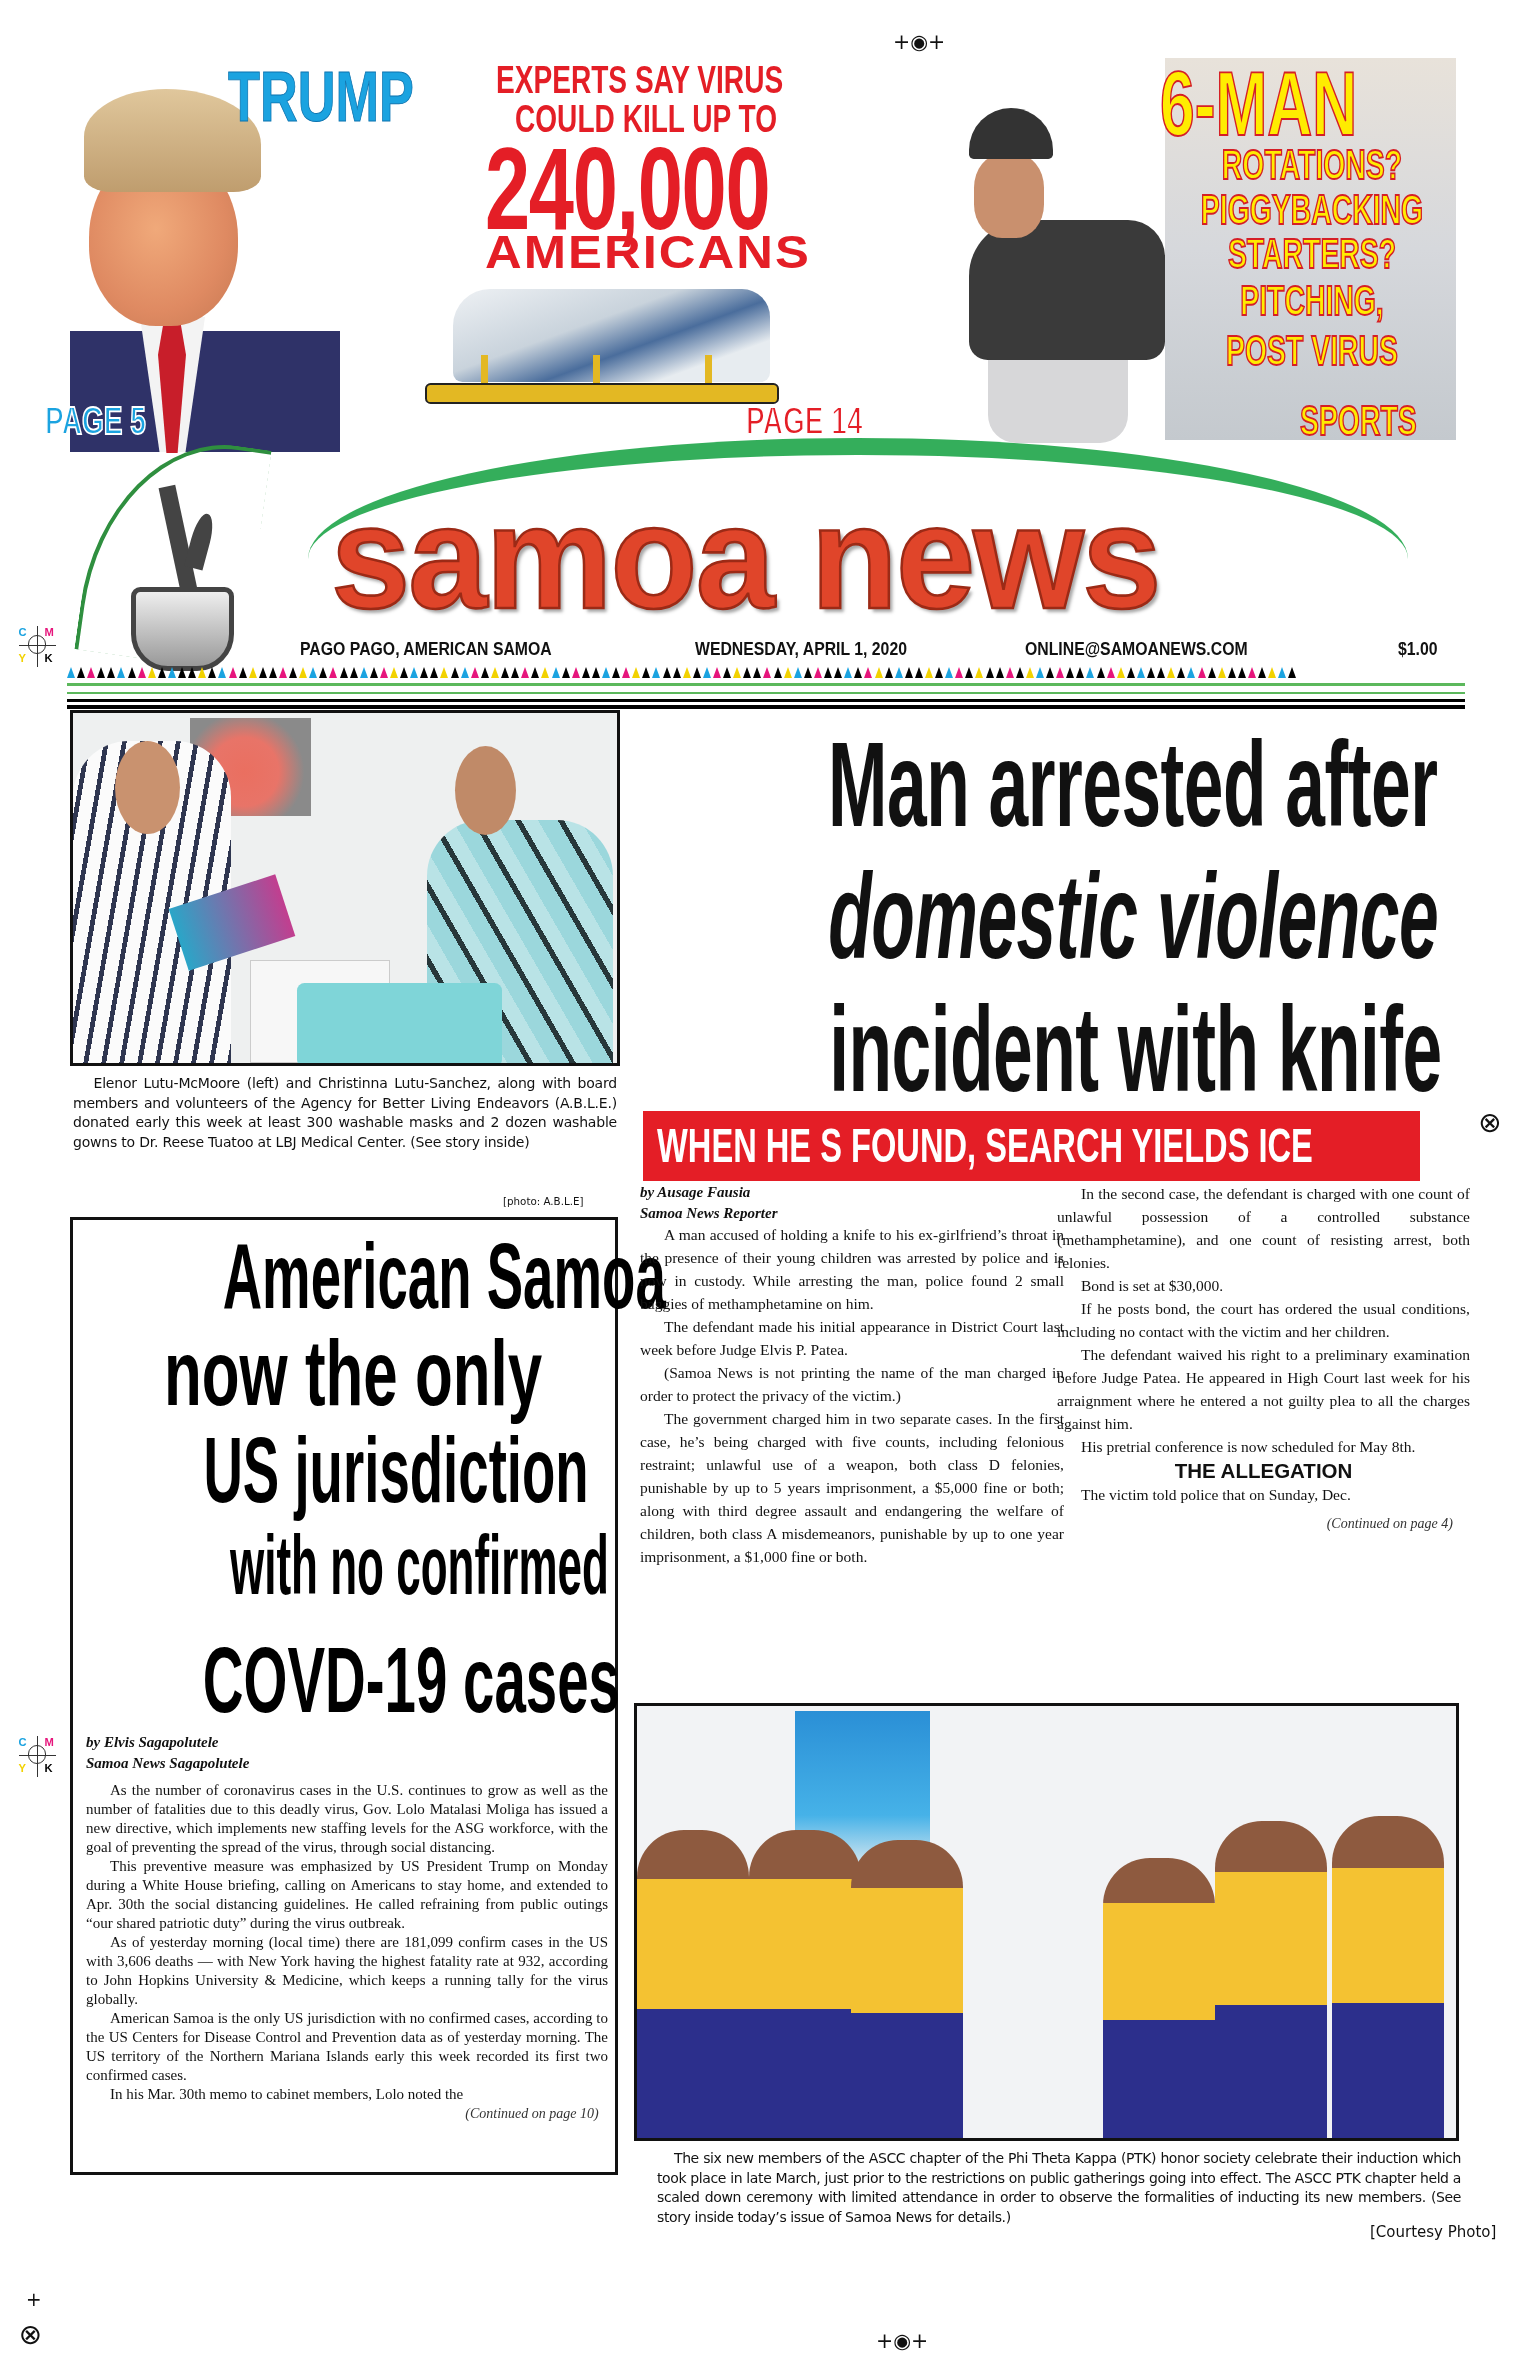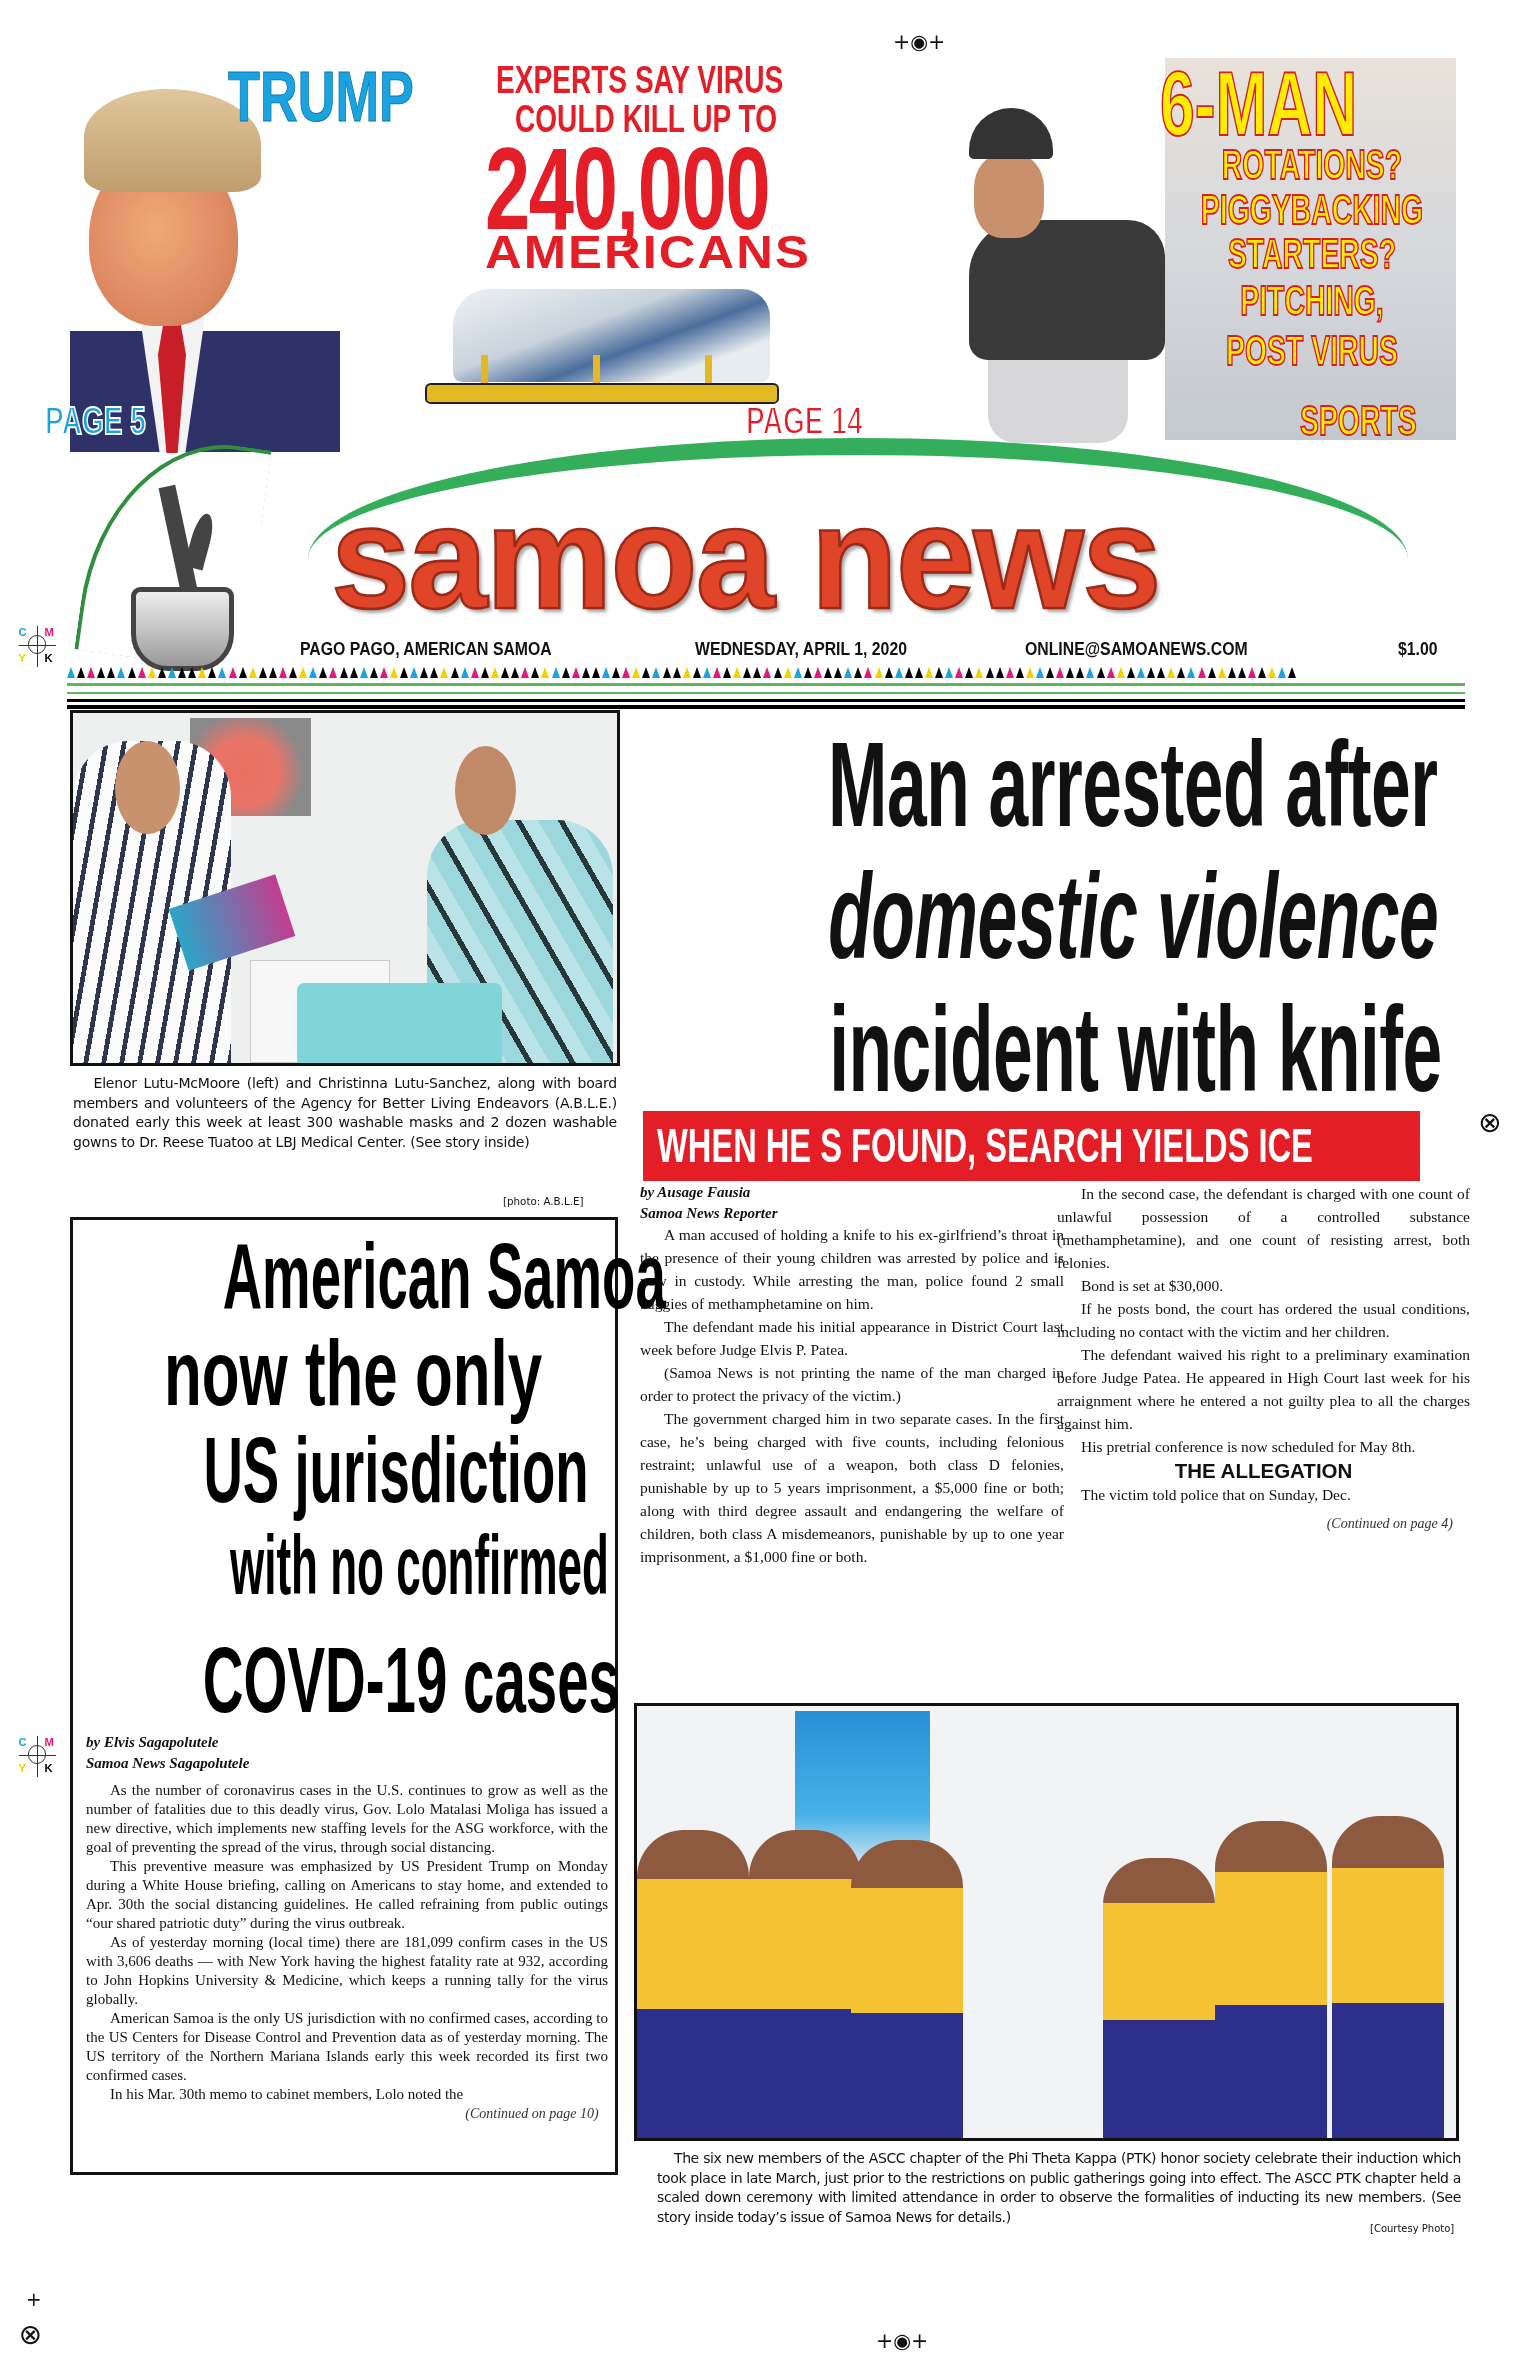--- a/index.html
+++ b/index.html
@@ -99,21 +99,21 @@
   .col-a { left: 640px; top: 1182px; width: 424px; }
   .col-b { left: 1057px; top: 1182px; width: 413px; }
   .subhead { font-family: "Liberation Sans", sans-serif; font-weight: 700; font-size: 20.5px; text-align:center; line-height: 25px; }
 
   
   .photo2 { left: 634px; top: 1703px; width: 825px; height: 438px; border: 3.7px solid #111; background: #f2f3f5; overflow:hidden; }
   .photo2 .painting { position:absolute; left:158px; top:4.7px; width:135px; height:298px; background: linear-gradient(180deg,#2a8fd6 0%,#46b2e8 35%,#f1f1f1 55%,#e9e9ec 70%,#e4897c 85%,#d96b5a 100%); }
   .photo2 .person { position:absolute; bottom:0; width:112px; background: linear-gradient(180deg,#8e5a3f 0 16%,#f4c232 16% 58%,#2c2f8c 58% 100%); border-radius: 47px 47px 0 0; }
 
   .cap2 { left: 657px; top: 2149px; width: 804px; font-family: "DejaVu Sans", sans-serif; font-size: 14px; line-height: 19.6px; text-align: justify; letter-spacing: -0.4px; }
-  .credit2 { left: 1370px; top: 2223px; font-family: "DejaVu Sans", sans-serif; font-size: 10px; }
+  .credit2 { left: 1370px; top: 2223px; font-family: "DejaVu Sans", sans-serif; font-size: 15px; }
 </style>
 </head>
 <body>
 
 <div class="abs regmark" style="left:893px;top:30px;font-size:20.5px;">+◉+</div>
 
 <div class="abs" style="left:0;top:0;width:466px;height:447px;">
   <div class="abs trump-suit"></div>
   <div class="abs trump-shirt"></div>
   <div class="abs trump-tie"></div>

